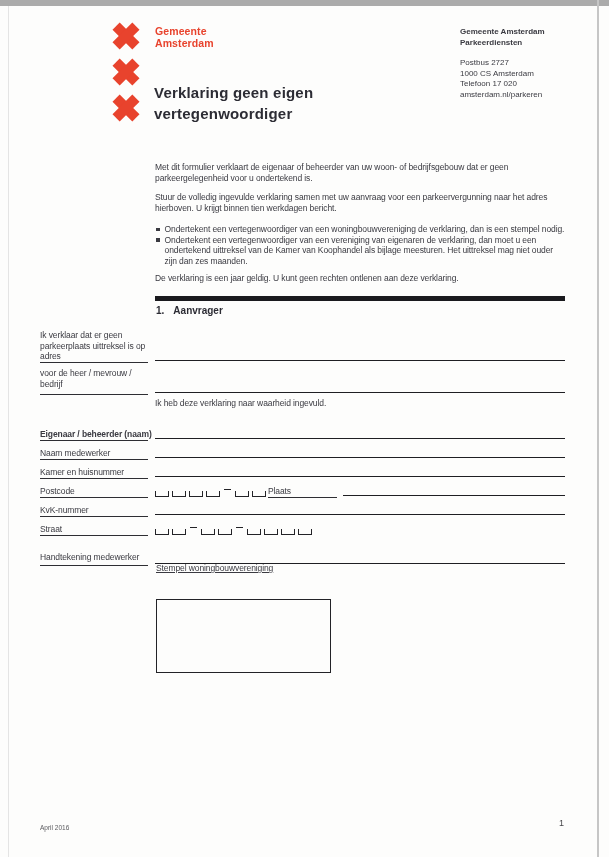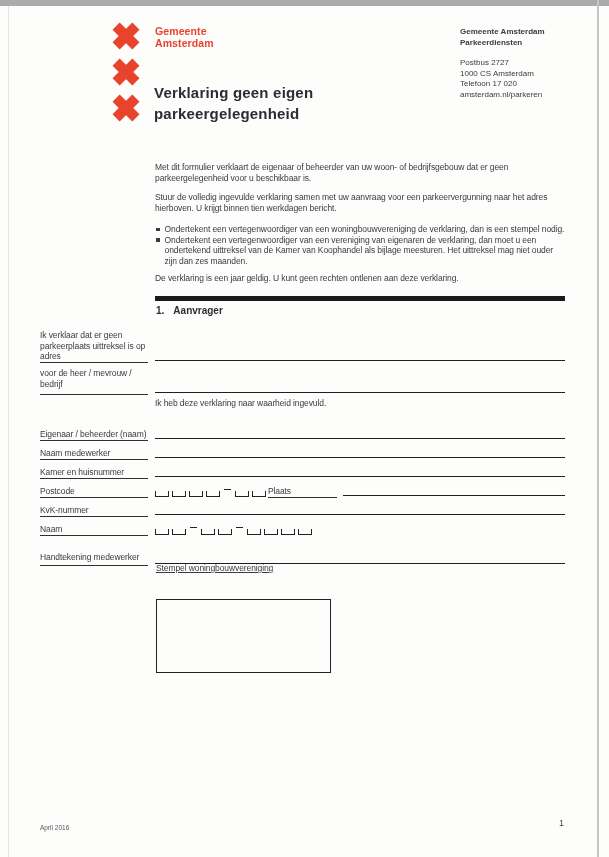--- a/index.html
+++ b/index.html
@@ -74,34 +74,34 @@
       </svg>
   </div>
 
   <div class="abs logo-word" style="left:155px;top:25px;">
     <div>Gemeente</div>
     <div>Amsterdam</div>
   </div>
 
   <div class="abs doc-title" style="left:154px;top:82px;">
     <div>Verklaring geen eigen</div>
-    <div>parkeergelegenheid</div>
+    <div>vertegenwoordiger</div>
   </div>
 
   <div class="abs contact" style="left:460px;top:27px;width:130px;">
     <div class="b">Gemeente Amsterdam</div>
     <div class="b">Parkeerdiensten</div>
     <div class="gap"></div>
     <div>Postbus 2727</div>
     <div>1000 CS Amsterdam</div>
     <div>Telefoon 17 020</div>
     <div>amsterdam.nl/parkeren</div>
   </div>
 
-  <div class="abs small" style="left:155px;top:162px;width:412px;">Met dit formulier verklaart de eigenaar of beheerder van uw woon- of bedrijfsgebouw dat er geen parkeergelegenheid voor u beschikbaar is.</div>
+  <div class="abs small" style="left:155px;top:162px;width:412px;">Met dit formulier verklaart de eigenaar of beheerder van uw woon- of bedrijfsgebouw dat er geen parkeergelegenheid voor u ondertekend is.</div>
   <div class="abs small" style="left:155px;top:192px;width:412px;">Stuur de volledig ingevulde verklaring samen met uw aanvraag voor een parkeervergunning naar het adres hierboven. U krijgt binnen tien werkdagen bericht.</div>
 
   <div class="abs bullets" style="left:155px;top:224px;">
     <div class="bullet-row">
       <span class="bullet-sq"></span>
       <span class="small">Ondertekent een vertegenwoordiger van een woningbouwvereniging de verklaring, dan is een stempel nodig.</span>
     </div>
     <div class="bullet-row">
       <span class="bullet-sq"></span>
       <span class="small">Ondertekent een vertegenwoordiger van een vereniging van eigenaren de verklaring, dan moet u een ondertekend uittreksel van de Kamer van Koophandel als bijlage meesturen. Het uittreksel mag niet ouder zijn dan zes maanden.</span>
@@ -118,21 +118,21 @@
   <div class="abs small flabel" style="left:40px;top:330px;">Ik verklaar dat er geen parkeerplaats uittreksel is op adres</div>
   <div class="abs label-line" style="left:40px;top:362px;width:108px;"></div>
   <div class="abs input-line" style="left:155px;top:360px;width:410px;"></div>
 
   <div class="abs small flabel" style="left:40px;top:368px;">voor de heer / mevrouw / bedrijf</div>
   <div class="abs label-line" style="left:40px;top:394px;width:108px;"></div>
   <div class="abs input-line" style="left:155px;top:392px;width:410px;"></div>
 
   <div class="abs small" style="left:155px;top:398px;width:412px;">Ik heb deze verklaring naar waarheid ingevuld.</div>
 
-  <div class="abs small" style="left:40px;top:429px;white-space:nowrap;">Eigenaar / beheerder (naam)</div>
+  <div class="abs small" style="left:40px;top:429px;white-space:nowrap;font-weight:bold;">Eigenaar / beheerder (naam)</div>
   <div class="abs label-line" style="left:40px;top:440px;width:108px;"></div>
   <div class="abs input-line" style="left:155px;top:438px;width:410px;"></div>
 
   <div class="abs small" style="left:40px;top:448px;white-space:nowrap;">Naam medewerker</div>
   <div class="abs label-line" style="left:40px;top:459px;width:108px;"></div>
   <div class="abs input-line" style="left:155px;top:457px;width:410px;"></div>
 
   <div class="abs small" style="left:40px;top:467px;white-space:nowrap;">Kamer en huisnummer</div>
   <div class="abs label-line" style="left:40px;top:478px;width:108px;"></div>
   <div class="abs input-line" style="left:155px;top:476px;width:410px;"></div>
@@ -149,21 +149,21 @@
     <span class="cell"></span>
   </div>
   <div class="abs small" style="left:268px;top:486px;white-space:nowrap;">Plaats</div>
   <div class="abs label-line" style="left:268px;top:497px;width:69px;"></div>
   <div class="abs input-line" style="left:343px;top:495px;width:222px;"></div>
 
   <div class="abs small" style="left:40px;top:505px;white-space:nowrap;">KvK-nummer</div>
   <div class="abs label-line" style="left:40px;top:516px;width:108px;"></div>
   <div class="abs input-line" style="left:155px;top:514px;width:410px;"></div>
 
-  <div class="abs small" style="left:40px;top:524px;white-space:nowrap;">Naam</div>
+  <div class="abs small" style="left:40px;top:524px;white-space:nowrap;">Straat</div>
   <div class="abs label-line" style="left:40px;top:535px;width:108px;"></div>
   <div class="abs boxes" style="left:155px;top:525px;">
     <span class="cell"></span>
     <span class="cell"></span>
     <span class="dash"></span>
     <span class="cell"></span>
     <span class="cell"></span>
     <span class="dash"></span>
     <span class="cell"></span>
     <span class="cell"></span>

